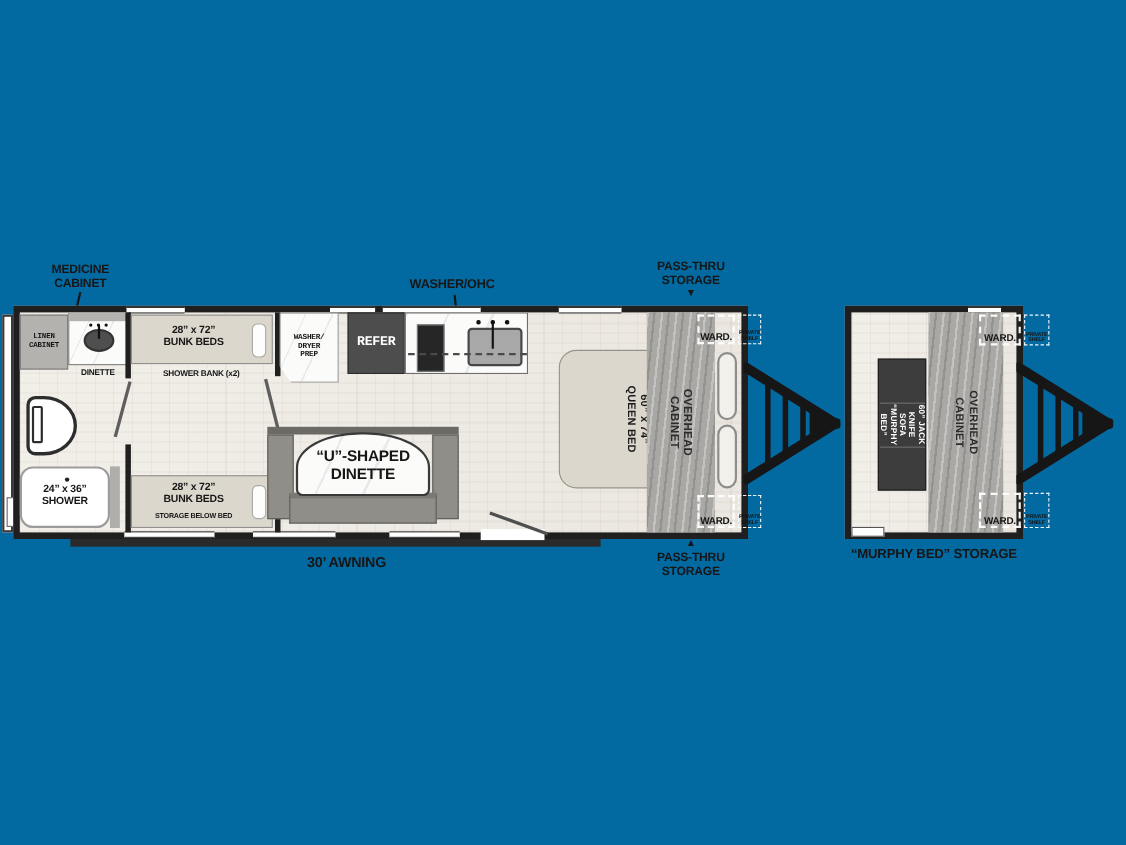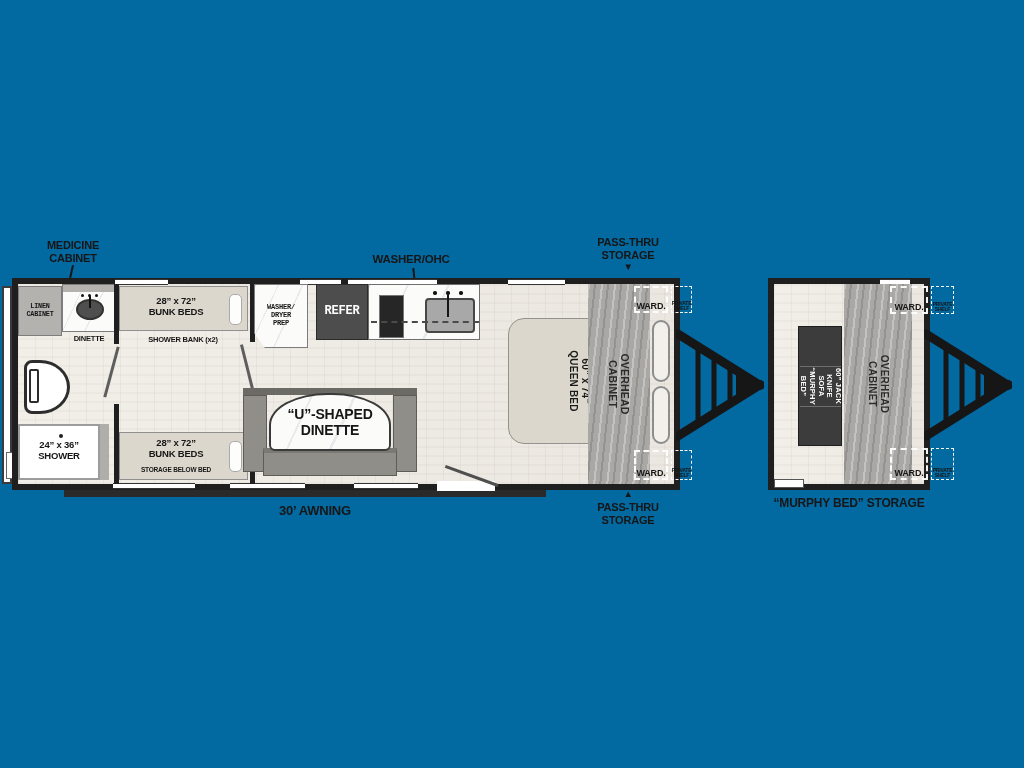--- a/index.html
+++ b/index.html
@@ -84,21 +84,21 @@
       <div class="box" style="left:25px;top:9px;width:3px;height:3px;background:#111;border-radius:50%"></div>
       <div class="box" style="left:32px;top:9px;width:3px;height:3px;background:#111;border-radius:50%"></div>
       <div class="box" style="left:26px;top:11px;width:2px;height:12px;background:#111"></div>
     </div>
     <div class="lbl" style="left:36px;top:51px;width:70px;font-size:7.5px">DINETTE</div>
 
     <div class="box" style="left:6px;top:76px;width:46px;height:54px;background:#fff;border:3px solid #2d2d2d;border-radius:8px 30px 30px 8px / 8px 27px 27px 8px">
       <div class="box" style="left:2px;top:6px;width:10px;height:34px;border:2.5px solid #2d2d2d;border-radius:2px;background:#fff"></div>
     </div>
 
-    <div class="box" style="left:0;top:140px;width:82px;height:56px;background:#fff;border:2px solid #9c9c9c;border-radius:0">
+    <div class="box" style="left:0;top:140px;width:82px;height:56px;background:#fff;border:2px solid #9c9c9c;border-radius:12px">
       <div class="box" style="left:39px;top:8px;width:4px;height:4px;background:#222;border-radius:50%"></div>
       <div class="lbl" style="left:0;top:14px;width:100%;font-size:9.5px">24” x 36”
 SHOWER</div>
     </div>
     <div class="box" style="left:82px;top:140px;width:9px;height:56px;background:#b0aeab"></div>
 
     <div class="box wall" style="left:96px;top:0;width:5px;height:60px"></div>
     <div class="box wall" style="left:96px;top:120px;width:5px;height:80px"></div>
     <div class="leader" style="left:92px;top:62px;height:52px;width:2.5px;background:#5e5e5e;transform:rotate(15deg)"></div>
 

